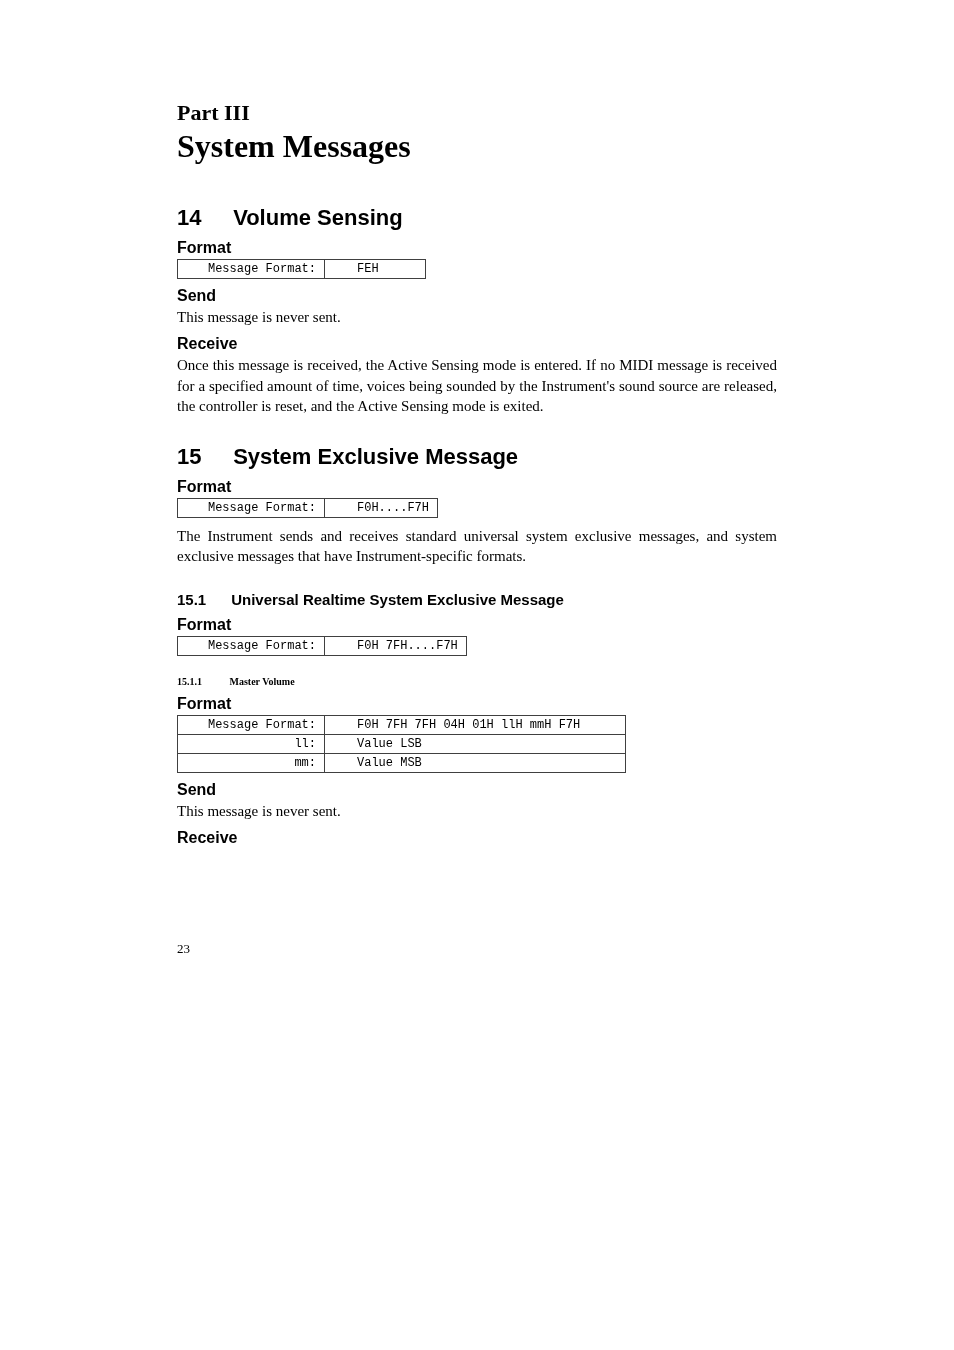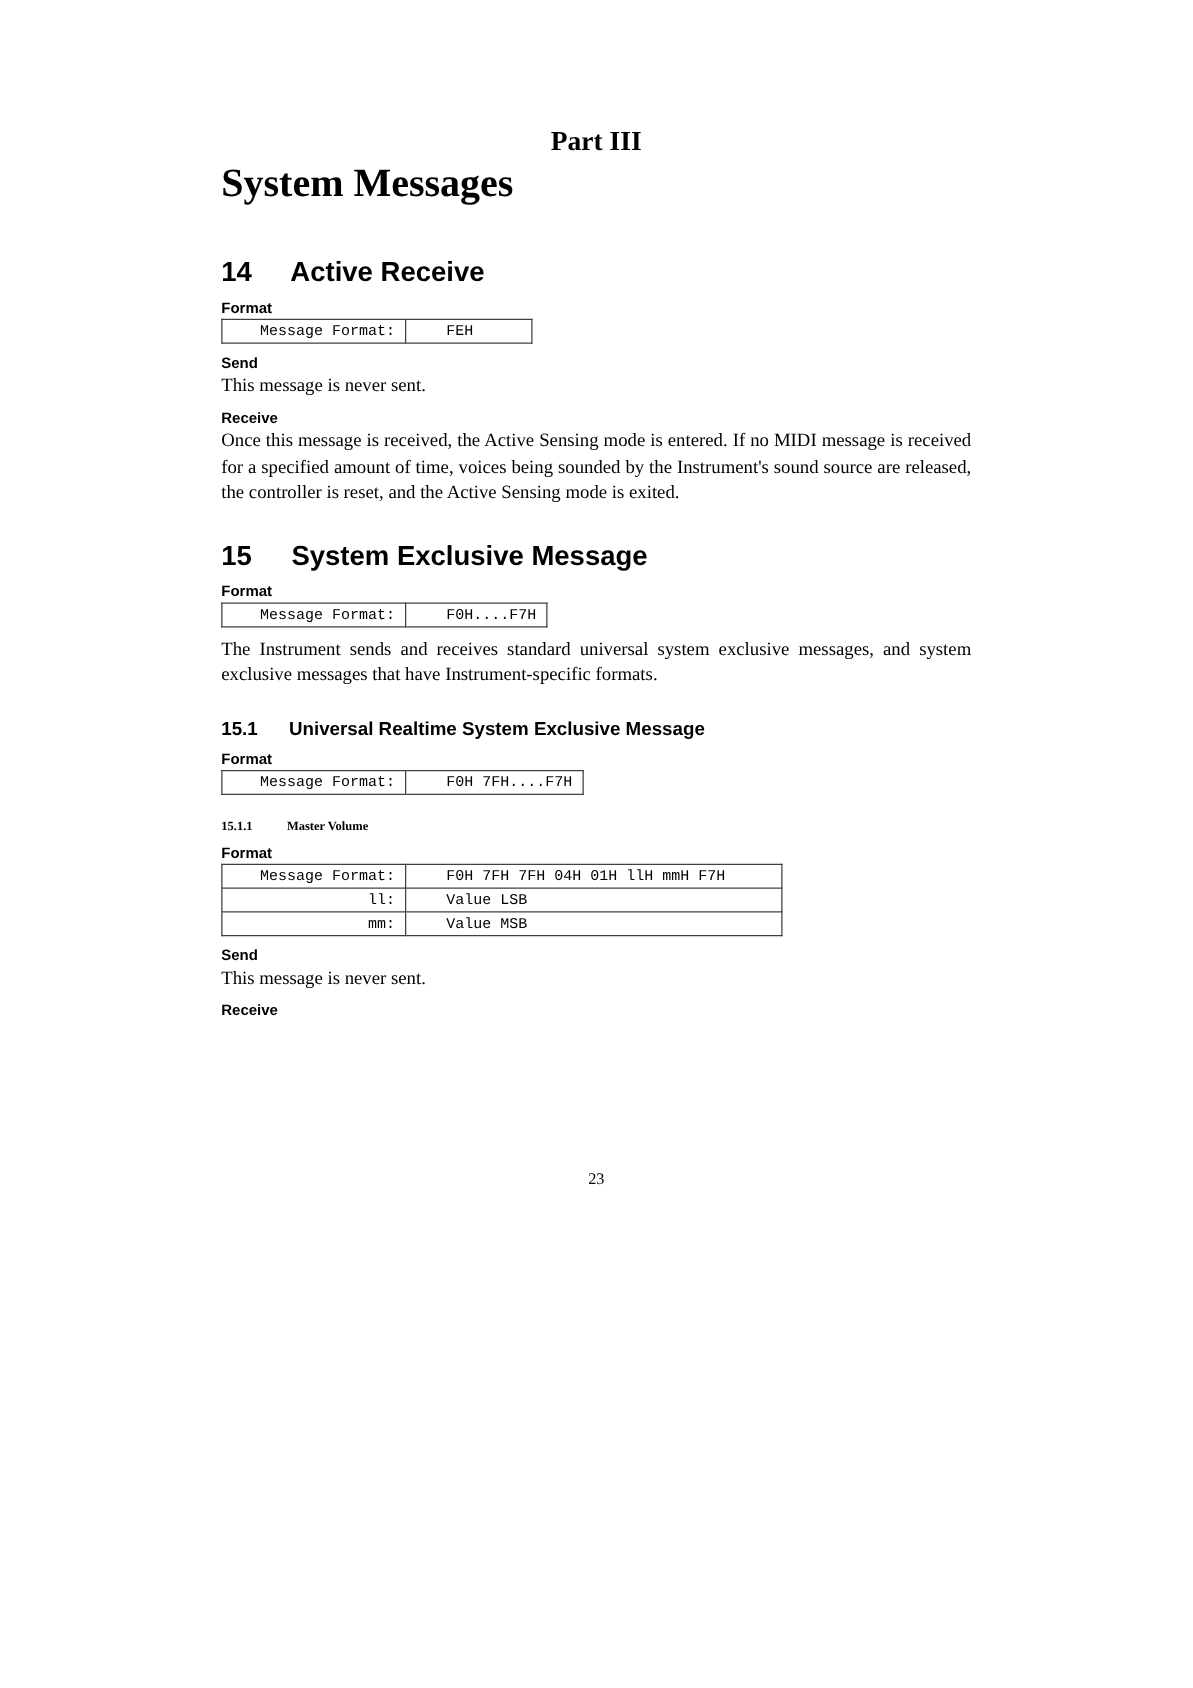--- a/index.html
+++ b/index.html
@@ -12,21 +12,20 @@
   .page {
     width: 780px;
     margin: 0 auto;
     padding: 100px 90px 40px 90px;
     box-sizing: border-box;
   }
   .part-label {
     font-weight: bold;
     font-size: 22px;
     margin-bottom: 2px;
-    text-align: center;
   }
   .part-title {
     font-weight: bold;
     font-size: 32px;
     margin-top: 0;
     margin-bottom: 40px;
   }
   .sec-h1 {
     font-family: Arial, Helvetica, sans-serif;
     font-weight: bold;
@@ -56,21 +55,21 @@
     margin-top: 20px;
     margin-bottom: 4px;
   }
   .sec-h3 .num {
     display: inline-block;
     min-width: 50px;
   }
   .label-bold {
     font-family: Arial, Helvetica, sans-serif;
     font-weight: bold;
-    font-size: 12px;
+    font-size: 16px;
     margin-top: 8px;
     margin-bottom: 2px;
   }
   .body-text {
     font-family: Liberation Serif, serif;
     font-size: 15px;
     line-height: 1.35;
     margin: 0 0 8px 0;
     text-align: justify;
   }
@@ -88,37 +87,36 @@
   }
   table.fmt td.key {
     text-align: right;
     min-width: 130px;
   }
   table.fmt td.val {
     min-width: 60px;
     padding-left: 32px;
   }
   .page-number {
-    text-align: center;
     font-family: "Times New Roman", Times, serif;
     font-size: 13px;
-    margin-top: 120px;
+    margin-top: 94px;
   }
 </style>
 </head>
 <body>
 
 <div class="page">
 
   <div class="part-label">Part III</div>
   <div class="part-title">System Messages</div>
 
   <div class="sec-h1">
     <span class="num">14</span>
-    <span>Active Receive</span>
+    <span>Volume Sensing</span>
   </div>
 
   <div class="label-bold">Format</div>
   <table class="fmt">
     <tbody>
         <tr>
       <td class="key">Message Format:</td>
       <td class="val">FEH</td>
     </tr>
   </tbody>

